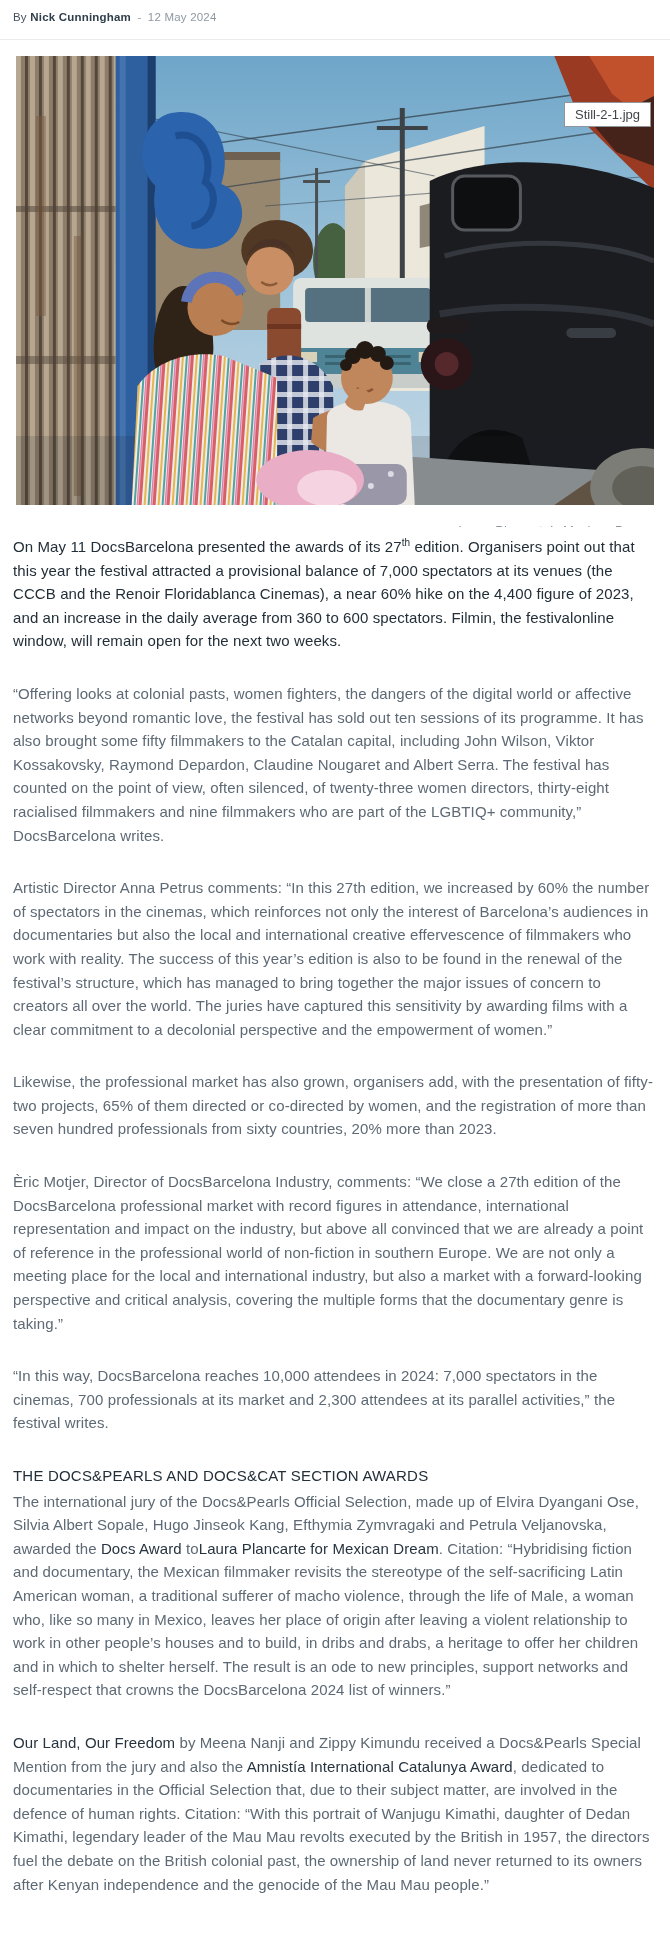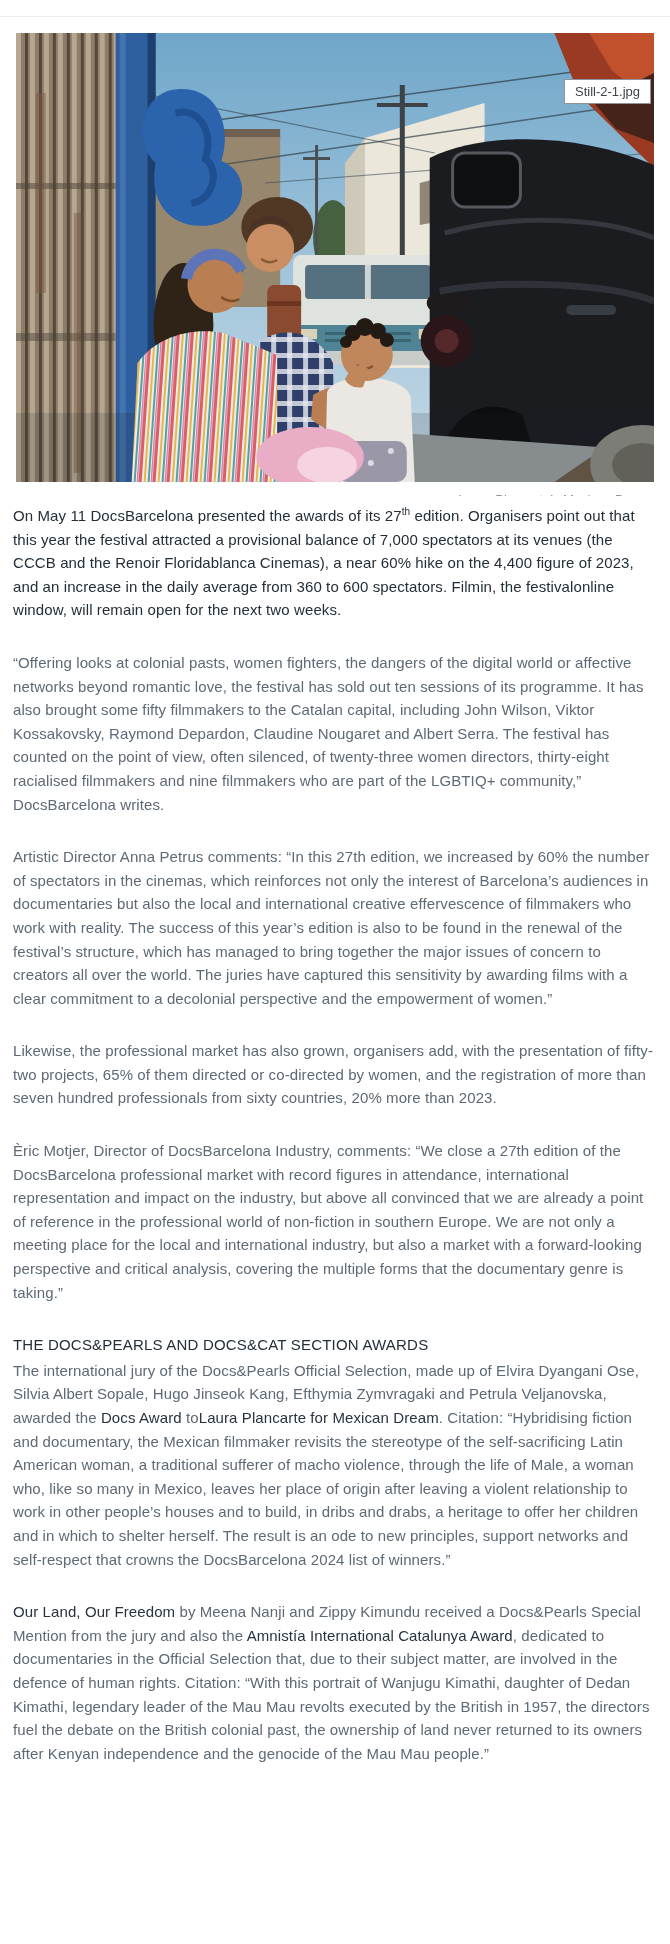--- a/index.html
+++ b/index.html
@@ -23,25 +23,31 @@
   p.para{font-size:15px;line-height:23.6px;margin:0 13px 29px;letter-spacing:0.1px;}
   p.lead{font-weight:400;color:#232f38;}
   .b{font-weight:400;color:#27343f;}
   sup{font-size:10px;line-height:0;vertical-align:super;}
   h2.section-heading{font-size:15px;line-height:23.6px;font-weight:400;color:#232f38;margin:29px 13px 2px;letter-spacing:0.2px;}
 </style>
 </head>
 <body>
 
 <header>
+  <div class="byline">
+    <span>By</span>
+    <span class="author">Nick Cunningham</span>
+    <span class="sep">-</span>
+    <span class="date">12 May 2024</span>
+  </div>
 </header>
 
 <hr class="divider">
 
-<figure class="photo-wrap" style="margin-bottom:8px">
+<figure class="photo-wrap" style="margin-bottom:16px">
   <svg viewBox="0 0 640 449" preserveAspectRatio="none">
     <defs>
       <linearGradient id="sky" x1="0" y1="0" x2="0" y2="1">
         <stop offset="0" stop-color="#6fa6c9"></stop>
           <stop offset="0.55" stop-color="#a3c6dc"></stop>
           <stop offset="1" stop-color="#c6d9e5"></stop>
       </linearGradient>
       <pattern id="corrugated" width="14" height="449" patternUnits="userSpaceOnUse">
         <rect width="14" height="449" fill="#8d7d69"></rect>
         <rect width="5" height="449" fill="#b7a791"></rect>
@@ -170,16 +176,17 @@
 <div class="caption-clip">
   <span>Laura Plancarte’s Mexican Dream</span>
 </div>
 
 <article>
   <p class="para lead"><span>On May 11 DocsBarcelona presented the awards of its 27</span><sup>th</sup><span> edition. Organisers point out that this year the festival attracted a provisional balance of 7,000 spectators at its venues (the CCCB and the Renoir Floridablanca Cinemas), a near 60% hike on the 4,400 figure of 2023, and an increase in the daily average from 360 to 600 spectators. Filmin, the festivalonline window, will remain open for the next two weeks.</span></p>
   <p class="para"><span>“Offering looks at colonial pasts, women fighters, the dangers of the digital world or affective networks beyond romantic love, the festival has sold out ten sessions of its programme. It has also brought some fifty filmmakers to the Catalan capital, including John Wilson, Viktor Kossakovsky, Raymond Depardon, Claudine Nougaret and Albert Serra. The festival has counted on the point of view, often silenced, of twenty-three women directors, thirty-eight racialised filmmakers and nine filmmakers who are part of the LGBTIQ+ community,” DocsBarcelona writes.</span></p>
   <p class="para"><span>Artistic Director Anna Petrus comments: “In this 27th edition, we increased by 60% the number of spectators in the cinemas, which reinforces not only the interest of Barcelona’s audiences in documentaries but also the local and international creative effervescence of filmmakers who work with reality. The success of this year’s edition is also to be found in the renewal of the festival’s structure, which has managed to bring together the major issues of concern to creators all over the world. The juries have captured this sensitivity by awarding films with a clear commitment to a decolonial perspective and the empowerment of women.”</span></p>
   <p class="para"><span>Likewise, the professional market has also grown, organisers add, with the presentation of fifty-two projects, 65% of them directed or co-directed by women, and the registration of more than seven hundred professionals from sixty countries, 20% more than 2023.</span></p>
   <p class="para"><span>Èric Motjer, Director of DocsBarcelona Industry, comments: “We close a 27th edition of the DocsBarcelona professional market with record figures in attendance, international representation and impact on the industry, but above all convinced that we are already a point of reference in the professional world of non-fiction in southern Europe. We are not only a meeting place for the local and international industry, but also a market with a forward-looking perspective and critical analysis, covering the multiple forms that the documentary genre is taking.”</span></p>
+  <p class="para"><span>“In this way, DocsBarcelona reaches 10,000 attendees in 2024: 7,000 spectators in the cinemas, 700 professionals at its market and 2,300 attendees at its parallel activities,” the festival writes.</span></p>
   <h2 class="section-heading">THE DOCS&amp;PEARLS AND DOCS&amp;CAT SECTION AWARDS</h2>
   <p class="para"><span>The international jury of the Docs&amp;Pearls Official Selection, made up of Elvira Dyangani Ose, Silvia Albert Sopale, Hugo Jinseok Kang, Efthymia Zymvragaki and Petrula Veljanovska, awarded the </span><span class="b">Docs Award</span><span> to</span><span class="b">Laura Plancarte for Mexican Dream</span><span>. Citation: “Hybridising fiction and documentary, the Mexican filmmaker revisits the stereotype of the self-sacrificing Latin American woman, a traditional sufferer of macho violence, through the life of Male, a woman who, like so many in Mexico, leaves her place of origin after leaving a violent relationship to work in other people’s houses and to build, in dribs and drabs, a heritage to offer her children and in which to shelter herself. The result is an ode to new principles, support networks and self-respect that crowns the DocsBarcelona 2024 list of winners.”</span></p>
   <p class="para"><span class="b">Our Land, Our Freedom</span><span> by Meena Nanji and Zippy Kimundu received a Docs&amp;Pearls Special Mention from the jury and also the </span><span class="b">Amnistía International Catalunya Award</span><span>, dedicated to documentaries in the Official Selection that, due to their subject matter, are involved in the defence of human rights. Citation: “With this portrait of Wanjugu Kimathi, daughter of Dedan Kimathi, legendary leader of the Mau Mau revolts executed by the British in 1957, the directors fuel the debate on the British colonial past, the ownership of land never returned to its owners after Kenyan independence and the genocide of the Mau Mau people.”</span></p>
 </article>
 
 </body></html>

